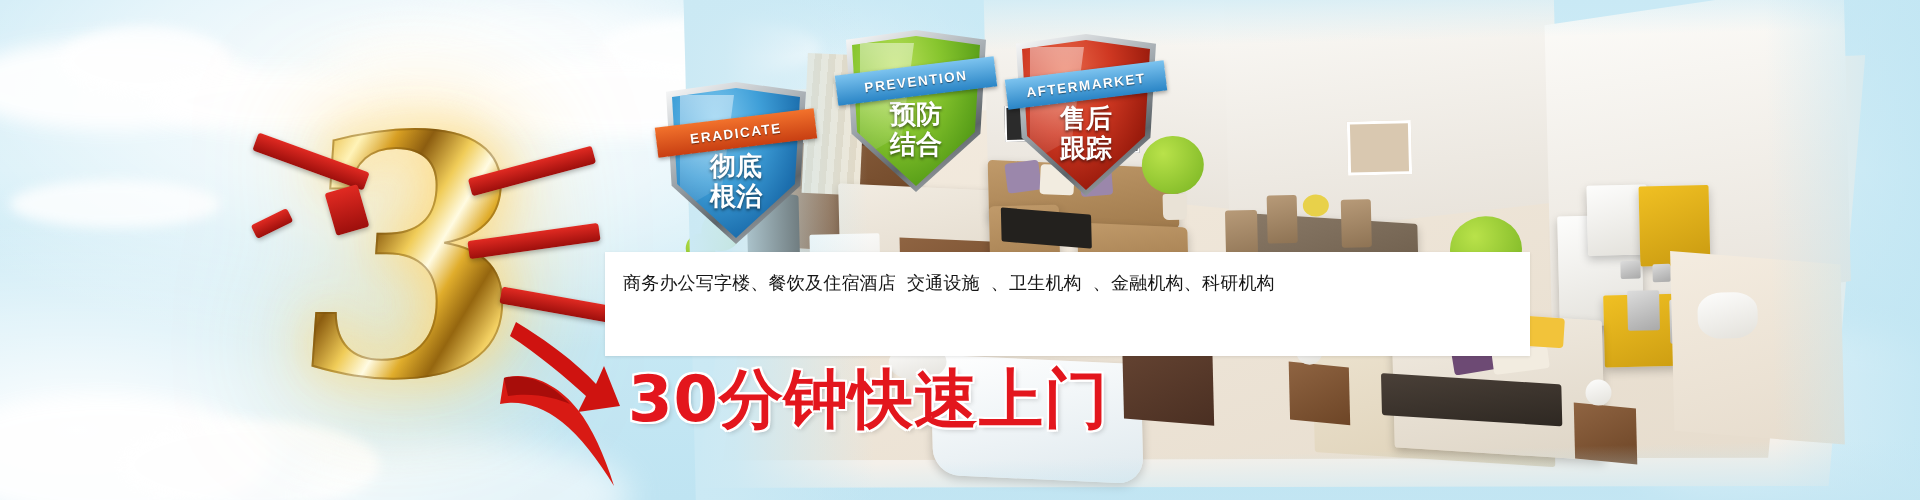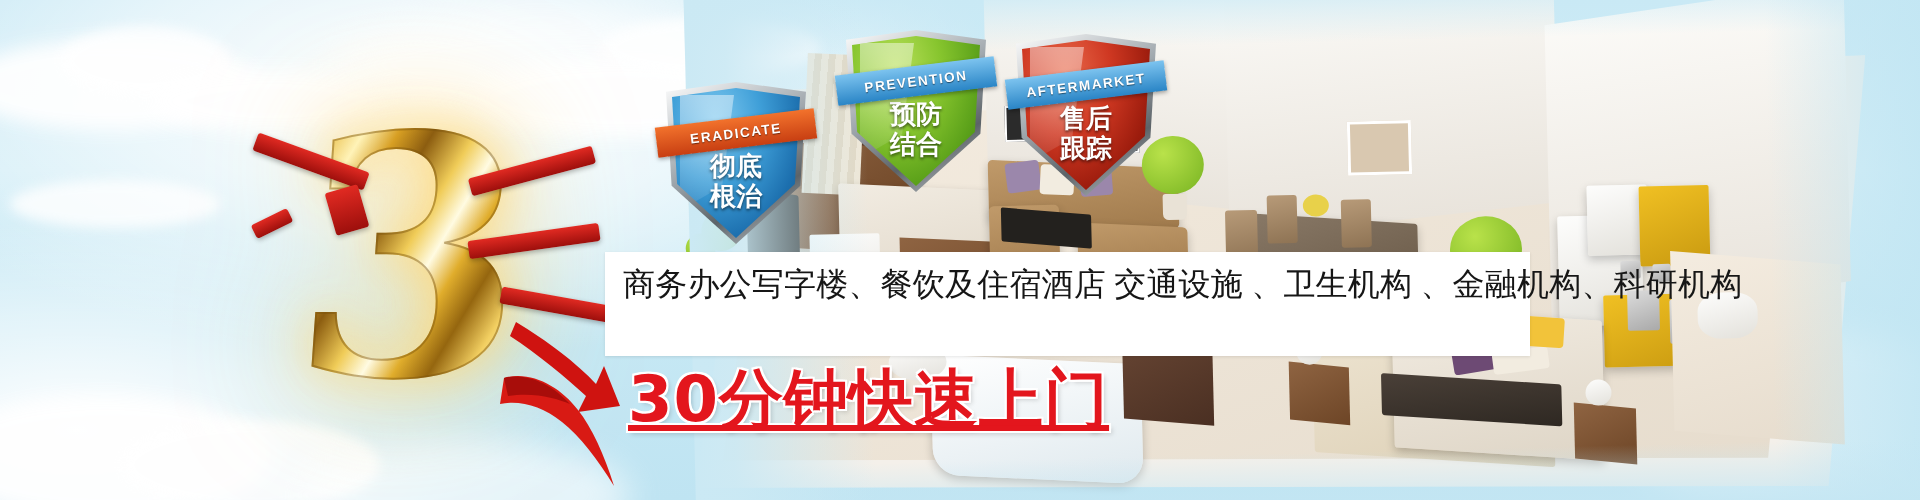--- a/index.html
+++ b/index.html
@@ -134,36 +134,35 @@
   #sh3 .cn{top:64px;}
 
   
   #infobox{
     position:absolute;left:605px;top:252px;width:925px;height:104px;
     background:#fff;box-sizing:border-box;
     padding:12px 0 0 18px;
     box-shadow:0 1px 3px rgba(0,0,0,.10);
   }
   #infobox .ln{
-    font-family:Liberation Serif, serif;
-    font-size:32px;color:#161616;line-height:40px;letter-spacing:.2px;
+    font-family:Liberation Mono, monospace;
+    font-size:18px;color:#161616;line-height:40px;letter-spacing:.2px;
     white-space:nowrap;
   }
 
   
   #headline{
     position:absolute;left:628px;top:356px;
     font-family:"DejaVu Sans",sans-serif;
     font-size:64px;font-weight:700;color:#e3161d;
     letter-spacing:1px;white-space:nowrap;
     text-shadow:
       2px 0 0 #fff,-2px 0 0 #fff,0 2px 0 #fff,0 -2px 0 #fff,
       2px 2px 0 #fff,-2px 2px 0 #fff,2px -2px 0 #fff,-2px -2px 0 #fff,
       3px 3px 5px rgba(0,0,0,.18);
-    text-decoration: underline;
   }
 </style>
 </head>
 <body>
 
 <div id="banner">
 
   <div>
     <div class="cloud" style="left:-40px;top:40px;width:300px;height:90px;"></div>
     <div class="cloud s" style="left:60px;top:26px;width:170px;height:70px;"></div>

